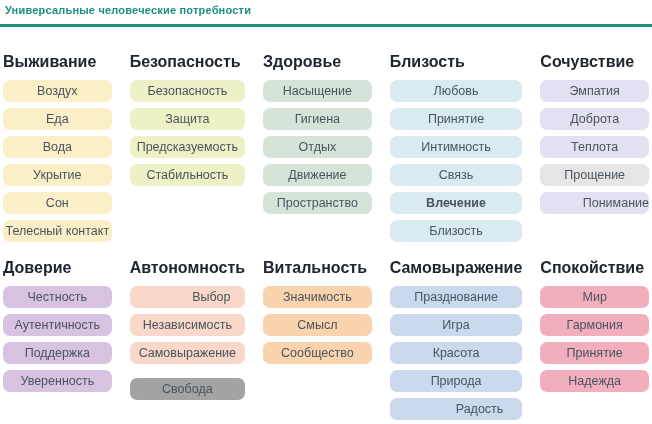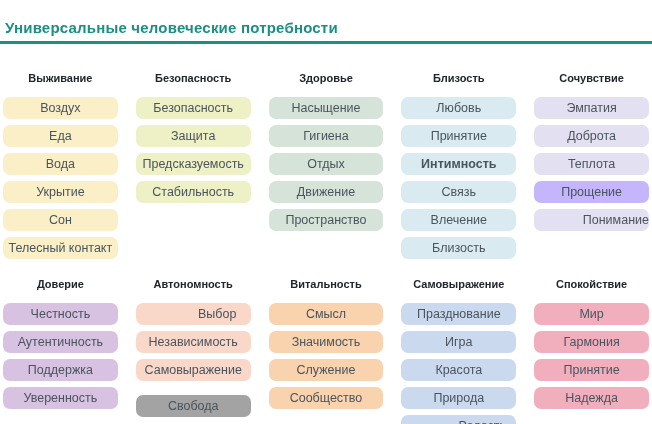--- a/index.html
+++ b/index.html
@@ -3,38 +3,37 @@
 <meta charset="utf-8">
 <style>
   html,body{margin:0;padding:0;}
   body{
     width:652px;height:424px;overflow:hidden;background:#ffffff;
     font-family:"Liberation Sans","DejaVu Sans",sans-serif;
     -webkit-font-smoothing:antialiased;
   }
   .page{width:652px;height:424px;position:relative;}
   .title{
-    font-size:15px;font-weight:700;letter-spacing:.2px;
-    margin:19px 0 0 5px;line-height:17px;
+    font-size:11px;font-weight:700;letter-spacing:.2px;
+    margin:2px 0 0 5px;line-height:17px;
   }
   .divider{height:2.5px;margin-top:5px;width:100%;}
   .board{
     display:grid;
     grid-template-columns:repeat(5,1fr);
     column-gap:18px;
     row-gap:18px;
     padding:0 3px;
     margin-top:27px;
     box-sizing:border-box;
   }
   .group{display:flex;flex-direction:column;}
   .group-header{
     margin:0 0 11px 0;
-    font-size:11px;line-height:15px;font-weight:700;
-    text-align:center;
+    font-size:16px;line-height:15px;font-weight:700;
     color:var(--heading-text,#20262e);
   }
   .pills{display:flex;flex-direction:column;gap:6px;}
   .pill{
     height:22px;line-height:22px;
     border-radius:7px;
     font-size:12.5px;
     text-align:center;
     color:var(--pill-text,#4a545d);
     white-space:nowrap;
@@ -76,33 +75,33 @@
           <div class="pill" style="background: rgb(214, 227, 217);">Отдых</div>
           <div class="pill" style="background: rgb(214, 227, 217);">Движение</div>
           <div class="pill" style="background: rgb(214, 227, 217);">Пространство</div>
         </div>
       </section>
       <section class="group">
         <h2 class="group-header">Близость</h2>
         <div class="pills">
           <div class="pill" style="background: rgb(217, 235, 241);">Любовь</div>
           <div class="pill" style="background: rgb(217, 235, 241);">Принятие</div>
-          <div class="pill" style="background: rgb(217, 235, 241); font-weight: bold;">Интимность</div>
+          <div class="pill" style="background: rgb(217, 235, 241);">Интимность</div>
           <div class="pill" style="background: rgb(217, 235, 241);">Связь</div>
-          <div class="pill" style="background: rgb(217, 235, 241);">Влечение</div>
+          <div class="pill" style="background: rgb(217, 235, 241); font-weight: bold;">Влечение</div>
           <div class="pill" style="background: rgb(217, 235, 241);">Близость</div>
         </div>
       </section>
       <section class="group">
         <h2 class="group-header">Сочувствие</h2>
         <div class="pills">
           <div class="pill" style="background: rgb(227, 224, 241);">Эмпатия</div>
           <div class="pill" style="background: rgb(227, 224, 241);">Доброта</div>
           <div class="pill" style="background: rgb(227, 224, 241);">Теплота</div>
-          <div class="pill" style="background: #c4b5fd;">Прощение</div>
+          <div class="pill" style="background: #e5e5e5;">Прощение</div>
           <div class="pill" style="background: rgb(227, 224, 241); text-align: right;">Понимание</div>
         </div>
       </section>
       <section class="group">
         <h2 class="group-header">Доверие</h2>
         <div class="pills">
           <div class="pill" style="background: rgb(216, 194, 226);">Честность</div>
           <div class="pill" style="background: rgb(216, 194, 226);">Аутентичность</div>
           <div class="pill" style="background: rgb(216, 194, 226);">Поддержка</div>
           <div class="pill" style="background: rgb(216, 194, 226);">Уверенность</div>
@@ -113,23 +112,22 @@
         <div class="pills">
           <div class="pill" style="background: rgb(249, 216, 201); padding-left: 48px;">Выбор</div>
           <div class="pill" style="background: rgb(249, 216, 201);">Независимость</div>
           <div class="pill" style="background: rgb(249, 216, 201);">Самовыражение</div>
           <div class="pill" style="background: #a3a3a3; margin-top: 8px;">Свобода</div>
         </div>
       </section>
       <section class="group">
         <h2 class="group-header">Витальность</h2>
         <div class="pills">
+          <div class="pill" style="background: rgb(249, 210, 174);">Значимость</div>
           <div class="pill" style="background: rgb(249, 210, 174);">Смысл</div>
-          <div class="pill" style="background: rgb(249, 210, 174);">Значимость</div>
-          <div class="pill" style="background: rgb(249, 210, 174);">Служение</div>
           <div class="pill" style="background: rgb(249, 210, 174);">Сообщество</div>
         </div>
       </section>
       <section class="group">
         <h2 class="group-header">Самовыражение</h2>
         <div class="pills">
           <div class="pill" style="background: rgb(203, 217, 239);">Празднование</div>
           <div class="pill" style="background: rgb(203, 217, 239);">Игра</div>
           <div class="pill" style="background: rgb(203, 217, 239);">Красота</div>
           <div class="pill" style="background: rgb(203, 217, 239);">Природа</div>

